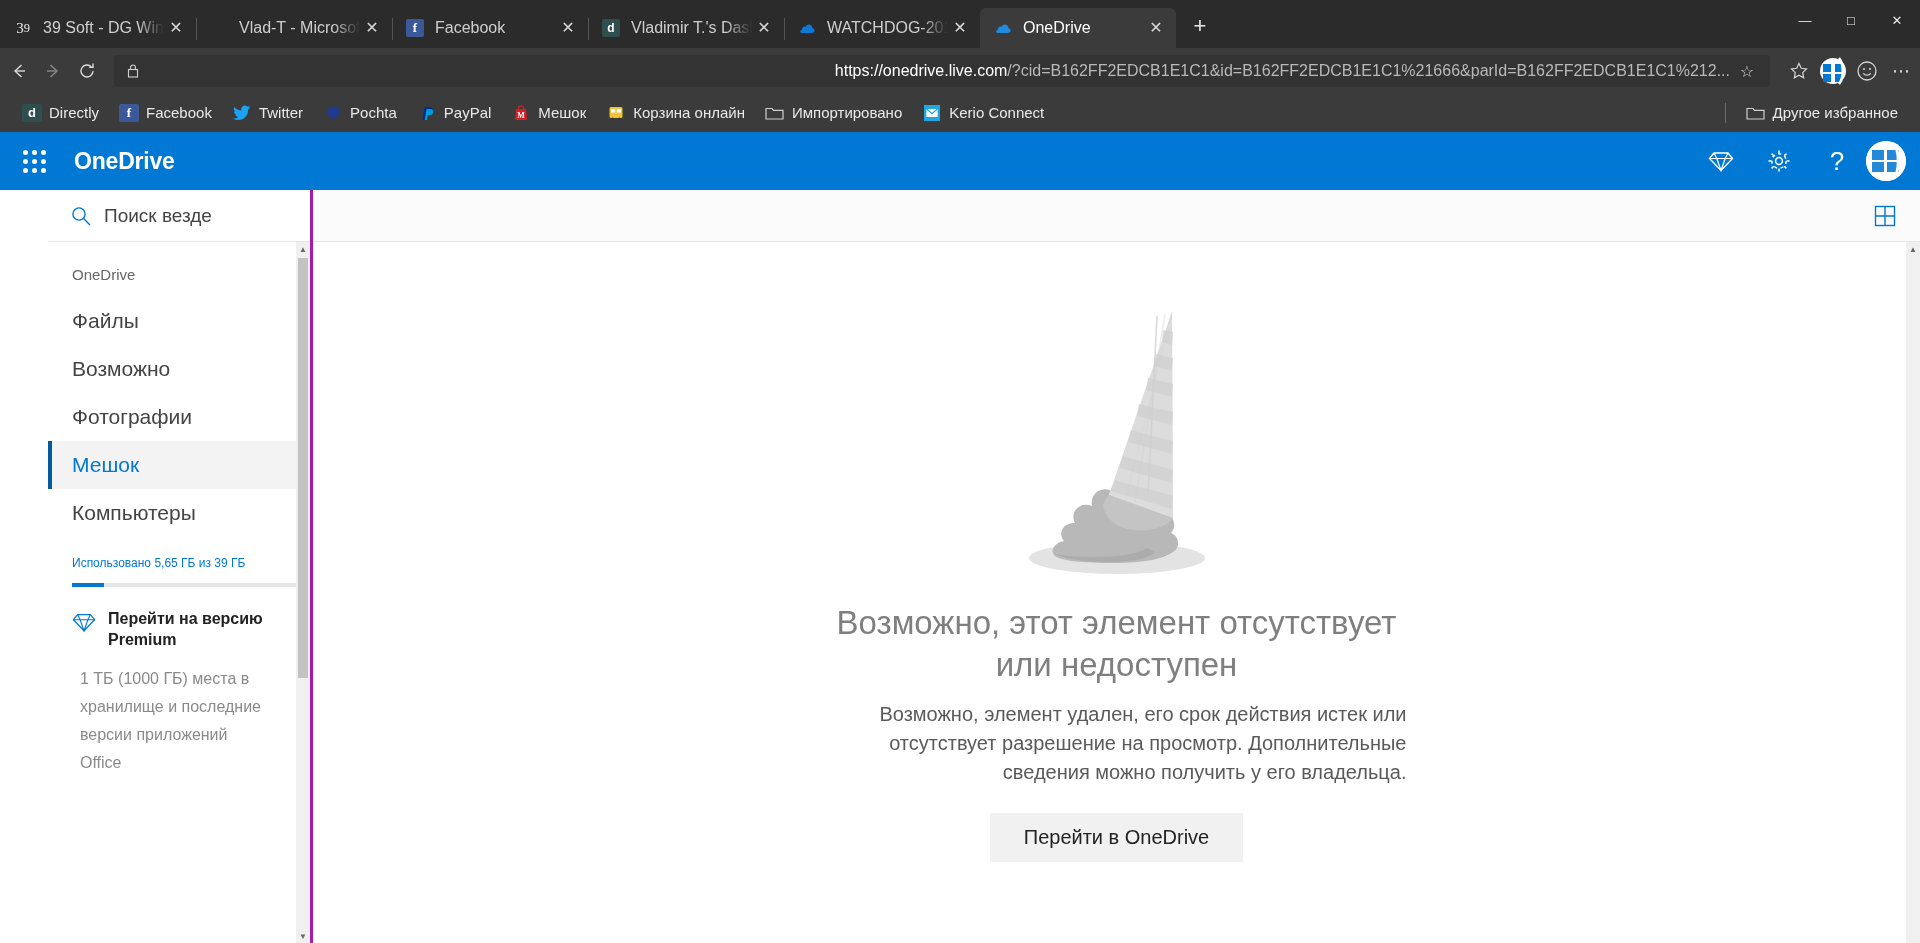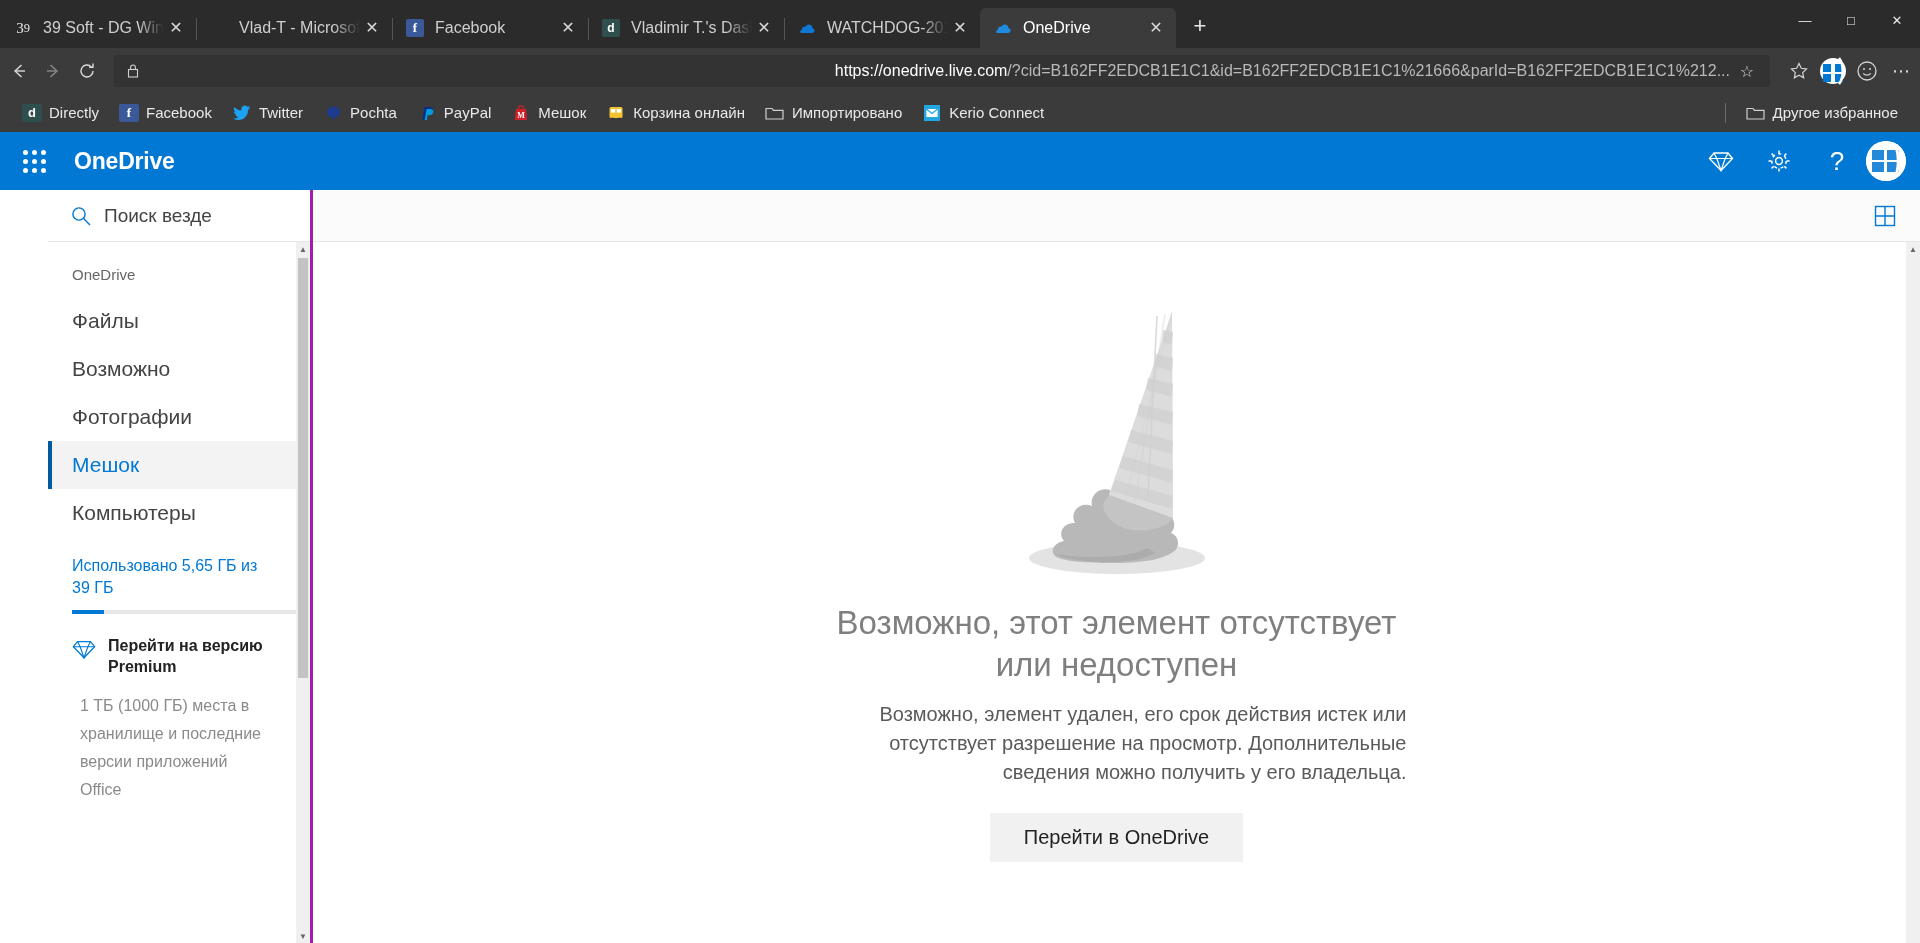--- a/index.html
+++ b/index.html
@@ -141,21 +141,21 @@
   .nav-head { padding: 8px 0 14px 24px; font-size: 15px; color: #666; }
   .nav-item {
     height: 48px; display: flex; align-items: center; padding-left: 24px;
     font-size: 21px; color: #444; position: relative;
   }
   .nav-item.active { background: #f3f3f3; color: #0078d4; }
   .nav-item.active::before {
     content: ""; position: absolute; left: 0; top: 0; bottom: 0; width: 4px; background: #005a9e;
   }
   .quota { padding: 18px 24px 0 24px; }
-  .quota-text { color: #0078d4; font-size: 16px; line-height: 1.35; }
+  .quota-text { color: #0078d4; font-size: 12px; line-height: 1.35; }
   .quota-bar { margin-top: 12px; height: 4px; background: #e6e6e6; width: 232px; }
   .quota-fill { height: 4px; background: #0078d4; }
   .premium { padding: 22px 24px 0 24px; display: flex; align-items: flex-start; }
   .premium-ico { color: #0078d4; font-size: 22px; margin-right: 12px; margin-top: 1px; flex: none; }
   .premium-title { font-size: 16px; font-weight: bold; color: #222; line-height: 1.3; }
   .premium-desc { padding: 14px 24px 0 24px; color: #8a8a8a; font-size: 16px; line-height: 1.75; margin-left: 8px; }
 
   .sb-scroll { width: 14px; flex: none; background: #f0f0f0; position: relative; }
   .sb-arrow { height: 14px; width: 14px; display:flex; align-items:center; justify-content:center; color:#666; font-size: 8px; position:absolute; left:0;}
   .sb-arrow.up { top: 0; }

